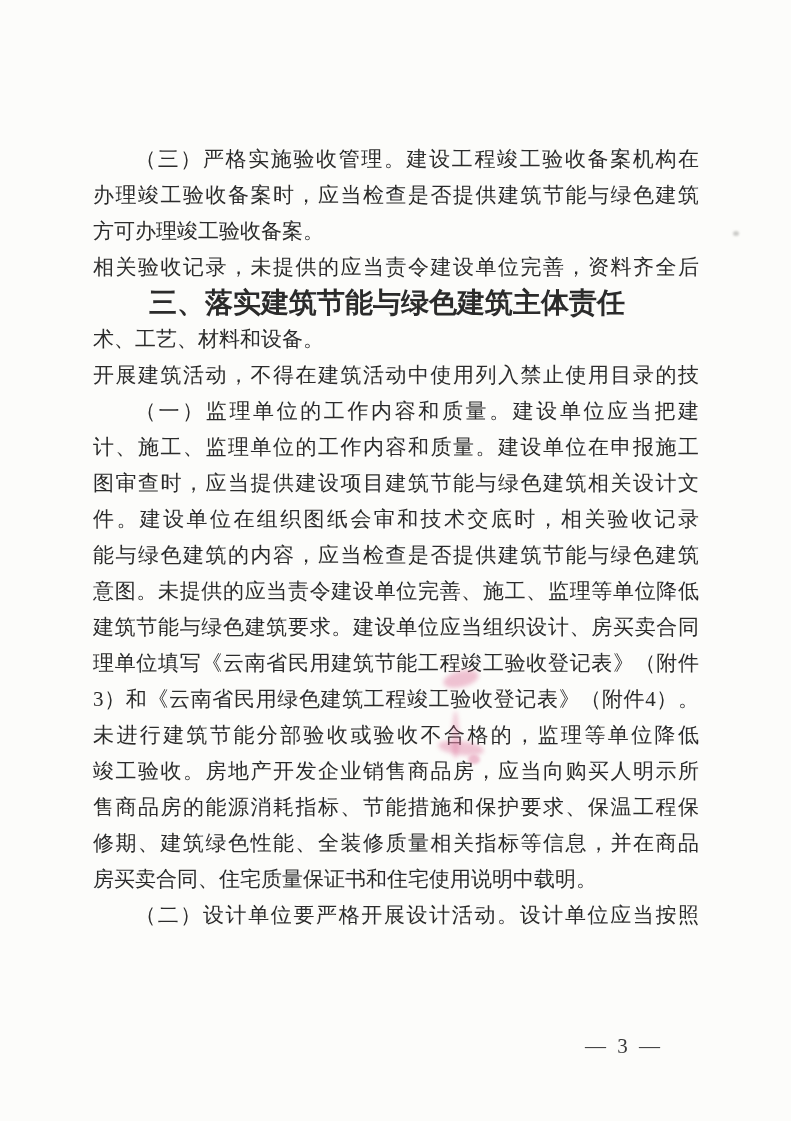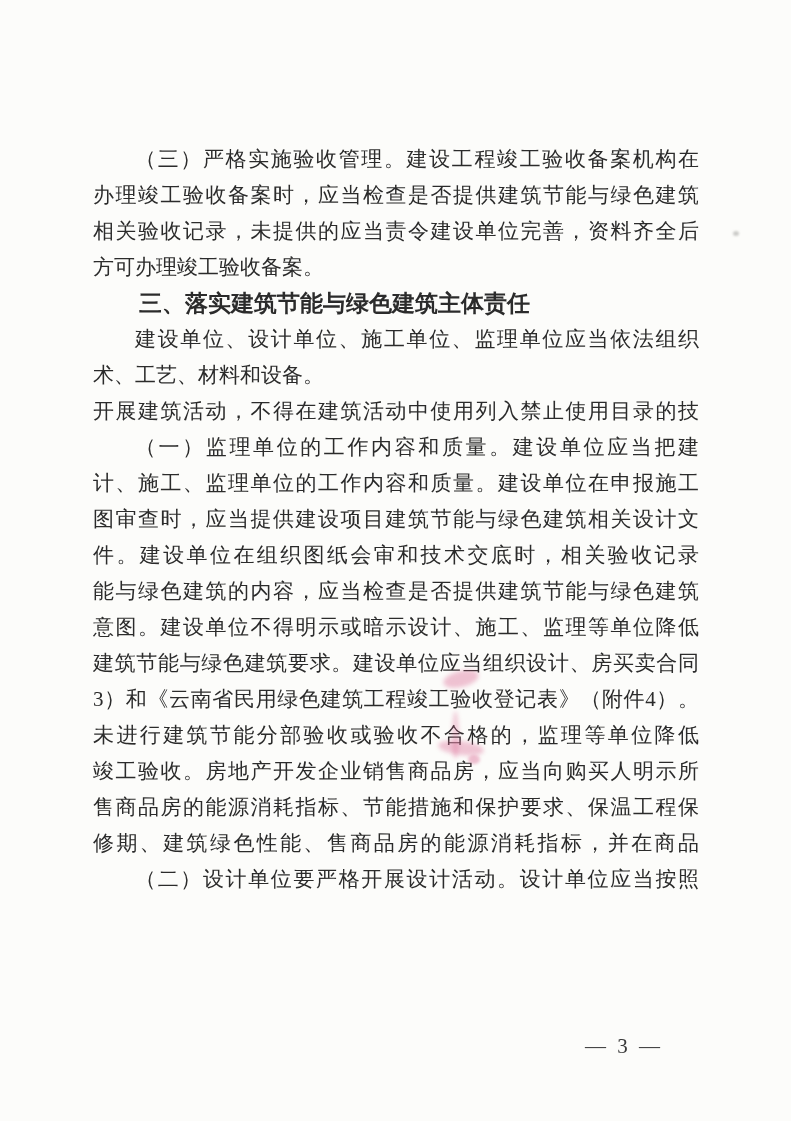--- a/index.html
+++ b/index.html
@@ -34,21 +34,21 @@
   }
   .line.justify {
     text-align-last: justify;
   }
   .line.indent {
     text-indent: 2em;
   }
   .line.bold {
     font-weight: 700;
     font-family: "Liberation Sans", "DejaVu Sans", sans-serif;
-    font-size: 23px;
+    font-size: 28px;
   }
   .page-number {
     position: absolute;
     top: 1033px;
     right: 128px;
     font-size: 21px;
     line-height: 26px;
     letter-spacing: 3px;
     color: #3a3a3a;
     white-space: nowrap;
@@ -72,38 +72,39 @@
     pointer-events: none;
   }
 </style>
 </head>
 <body>
 
 <div class="page">
   <div class="body-text">
       <div class="line indent justify">（三）严格实施验收管理。建设工程竣工验收备案机构在</div>
       <div class="line justify">办理竣工验收备案时，应当检查是否提供建筑节能与绿色建筑</div>
+      <div class="line">方可办理竣工验收备案。</div>
       <div class="line justify">相关验收记录，未提供的应当责令建设单位完善，资料齐全后</div>
-      <div class="line">方可办理竣工验收备案。</div>
       <div class="line indent bold">三、落实建筑节能与绿色建筑主体责任</div>
-      <div class="line indent justify">建设单位、设计单位、施工单位、监理单位应当依法组织</div>
       <div class="line">术、工艺、材料和设备。</div>
       <div class="line justify">开展建筑活动，不得在建筑活动中使用列入禁止使用目录的技</div>
       <div class="line indent justify">（一）监理单位的工作内容和质量。建设单位应当把建</div>
       <div class="line justify">计、施工、监理单位的工作内容和质量。建设单位在申报施工</div>
       <div class="line justify">图审查时，应当提供建设项目建筑节能与绿色建筑相关设计文</div>
       <div class="line justify">件。建设单位在组织图纸会审和技术交底时，相关验收记录</div>
       <div class="line justify">能与绿色建筑的内容，应当检查是否提供建筑节能与绿色建筑</div>
-      <div class="line justify">意图。建设单位不得明示或暗示设计、施工、监理等单位降低</div>
+      <div class="line justify">意图。未提供的应当责令建设单位完善、施工、监理等单位降低</div>
       <div class="line justify">建筑节能与绿色建筑要求。建设单位应当组织设计、房买卖合同</div>
+      <div class="line justify">理单位填写《云南省民用建筑节能工程竣工验收登记表》（附件</div>
       <div class="line justify">3）和《云南省民用绿色建筑工程竣工验收登记表》（附件4）。</div>
       <div class="line justify">未进行建筑节能分部验收或验收不合格的，监理等单位降低</div>
       <div class="line justify">竣工验收。房地产开发企业销售商品房，应当向购买人明示所</div>
       <div class="line justify">售商品房的能源消耗指标、节能措施和保护要求、保温工程保</div>
-      <div class="line justify">修期、建筑绿色性能、售商品房的能源消耗指标，并在商品</div>
+      <div class="line justify">修期、建筑绿色性能、全装修质量相关指标等信息，并在商品</div>
+      <div class="line">房买卖合同、住宅质量保证书和住宅使用说明中载明。</div>
       <div class="line indent justify">（二）设计单位要严格开展设计活动。设计单位应当按照</div>
     </div>
 
   <div class="artifact a1"></div>
   <div class="artifact a2"></div>
   <div class="artifact a3"></div>
   <div class="artifact a4"></div>
   <div class="speck"></div>
 
   <div class="page-number">— 3 —</div>

